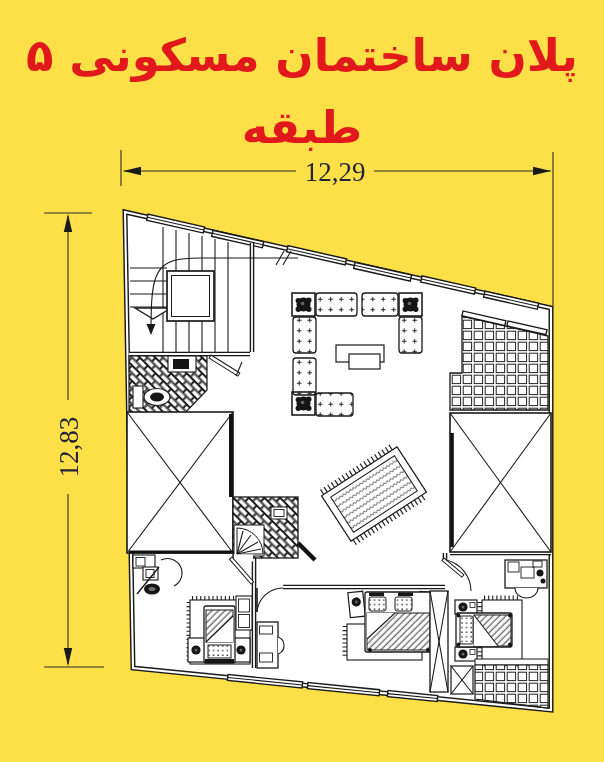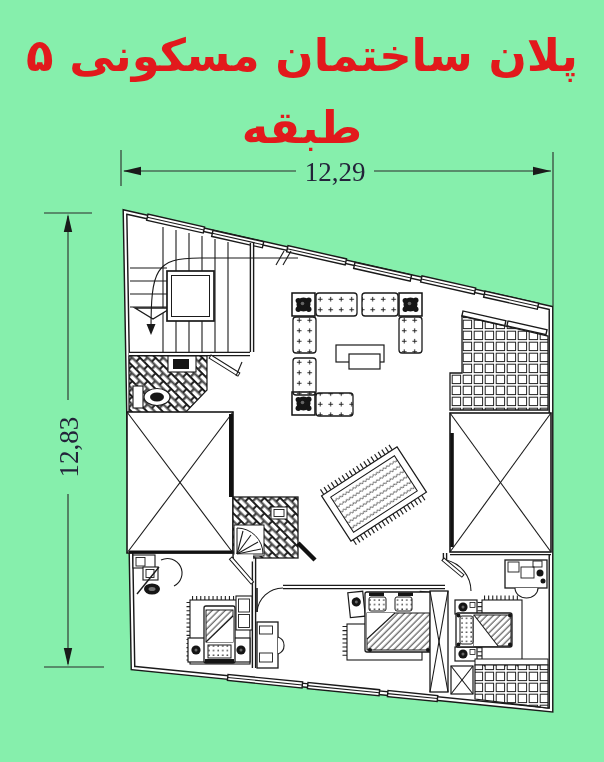--- a/index.html
+++ b/index.html
@@ -1,16 +1,16 @@
 <!DOCTYPE html>
 <html><head>
 <meta charset="utf-8">
 <style>
   html,body{margin:0;padding:0;background:#ffffff;}
-  .stage{position:relative;width:604px;height:762px;background:#86efac;overflow:hidden;
+  .stage{position:relative;width:604px;height:762px;background:#fde047;overflow:hidden;
          font-family:"Liberation Sans",sans-serif;}
   .plan-title{position:absolute;top:20px;left:0;right:0;text-align:center;
       direction:rtl;color:#e2191c;font-family:"DejaVu Sans",sans-serif;
       font-weight:bold;font-size:45px;letter-spacing:0px;line-height:1.6;}
   svg{position:absolute;top:0;left:0;}
   .dimtext{font-family:"Liberation Serif",serif;font-size:27px;fill:#23233a;}
   .dimline{stroke:#2a2a2a;stroke-width:1.1;fill:none;}
   .arrow{fill:#1a1a1a;stroke:none;}
   .wall-out{stroke:#1a1a1a;stroke-width:5;fill:#ffffff;}
   .wall-in{stroke:#ffffff;stroke-width:2.1;fill:none;}

